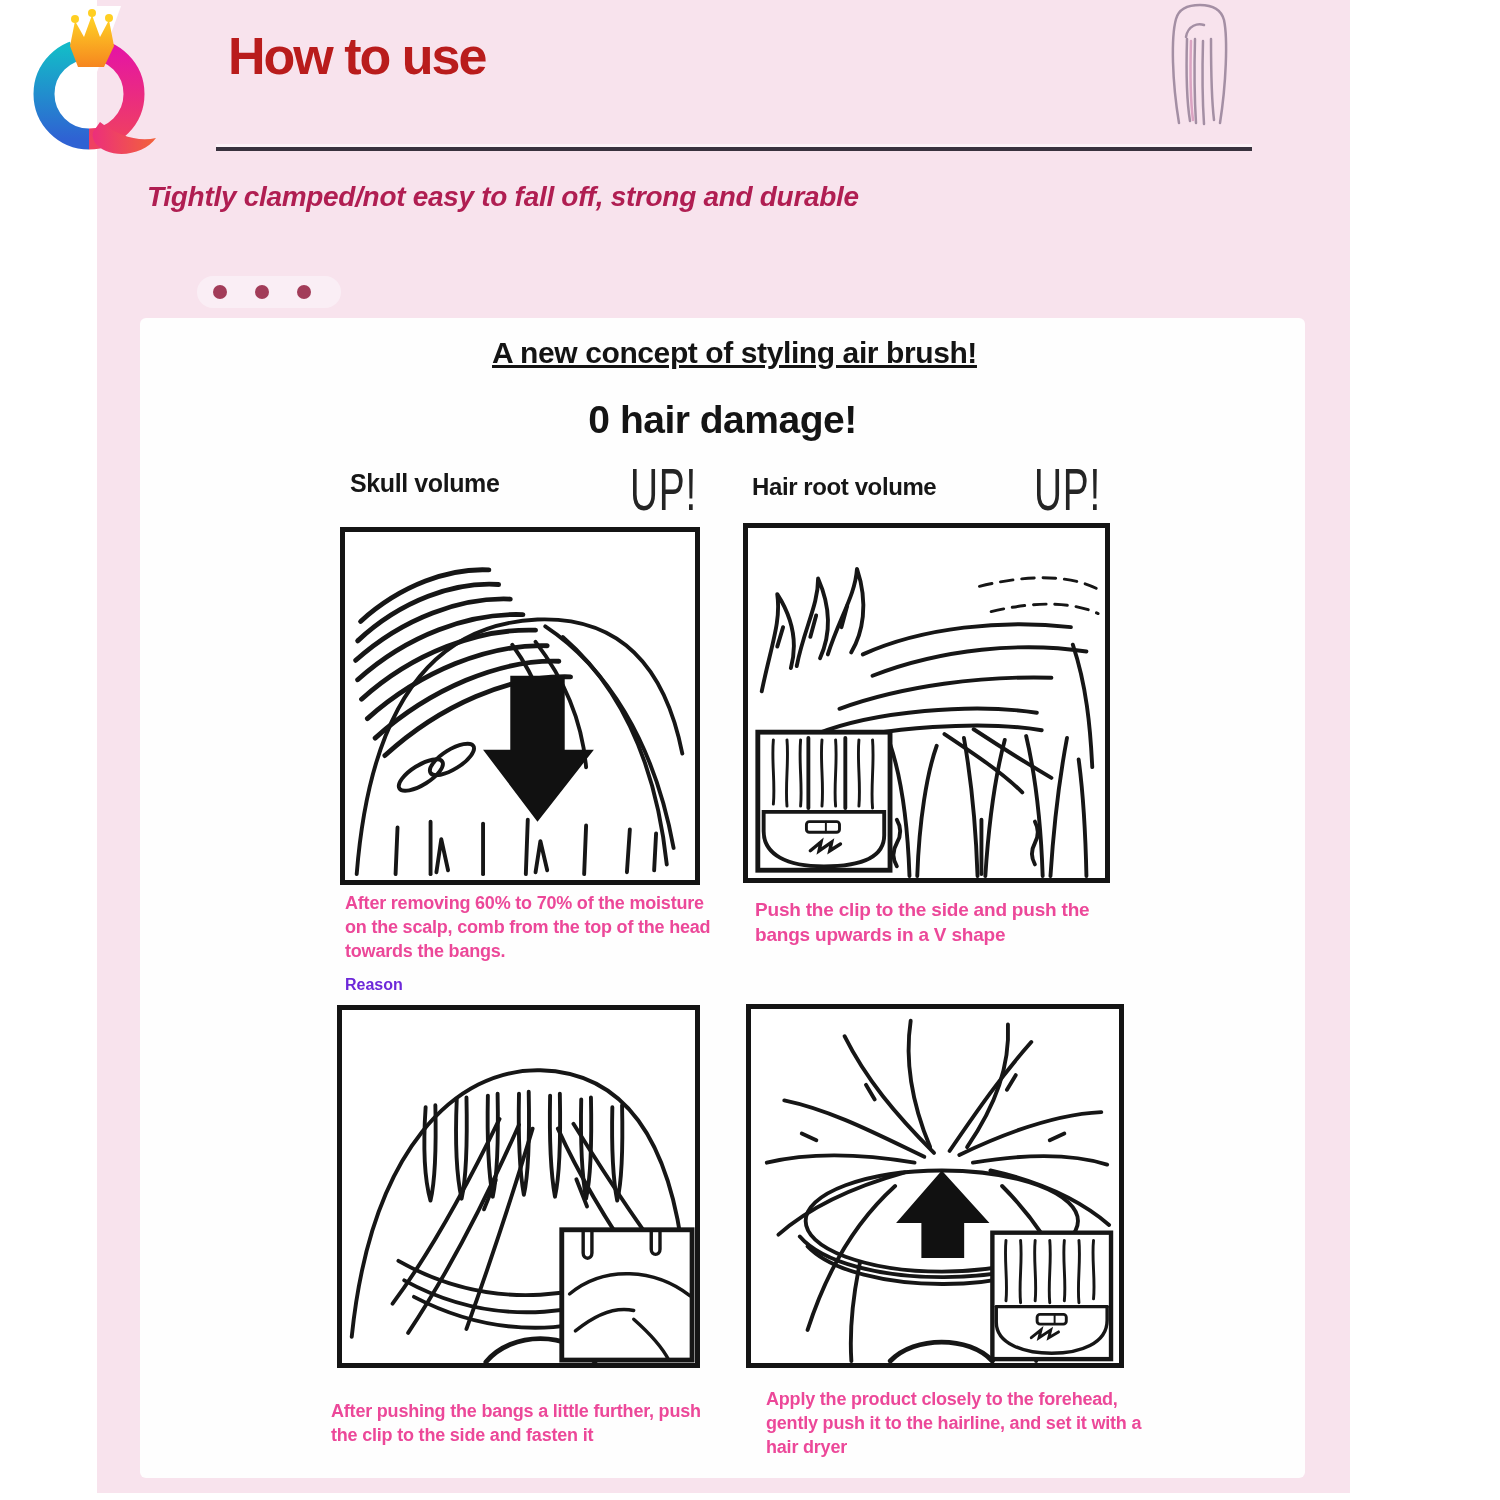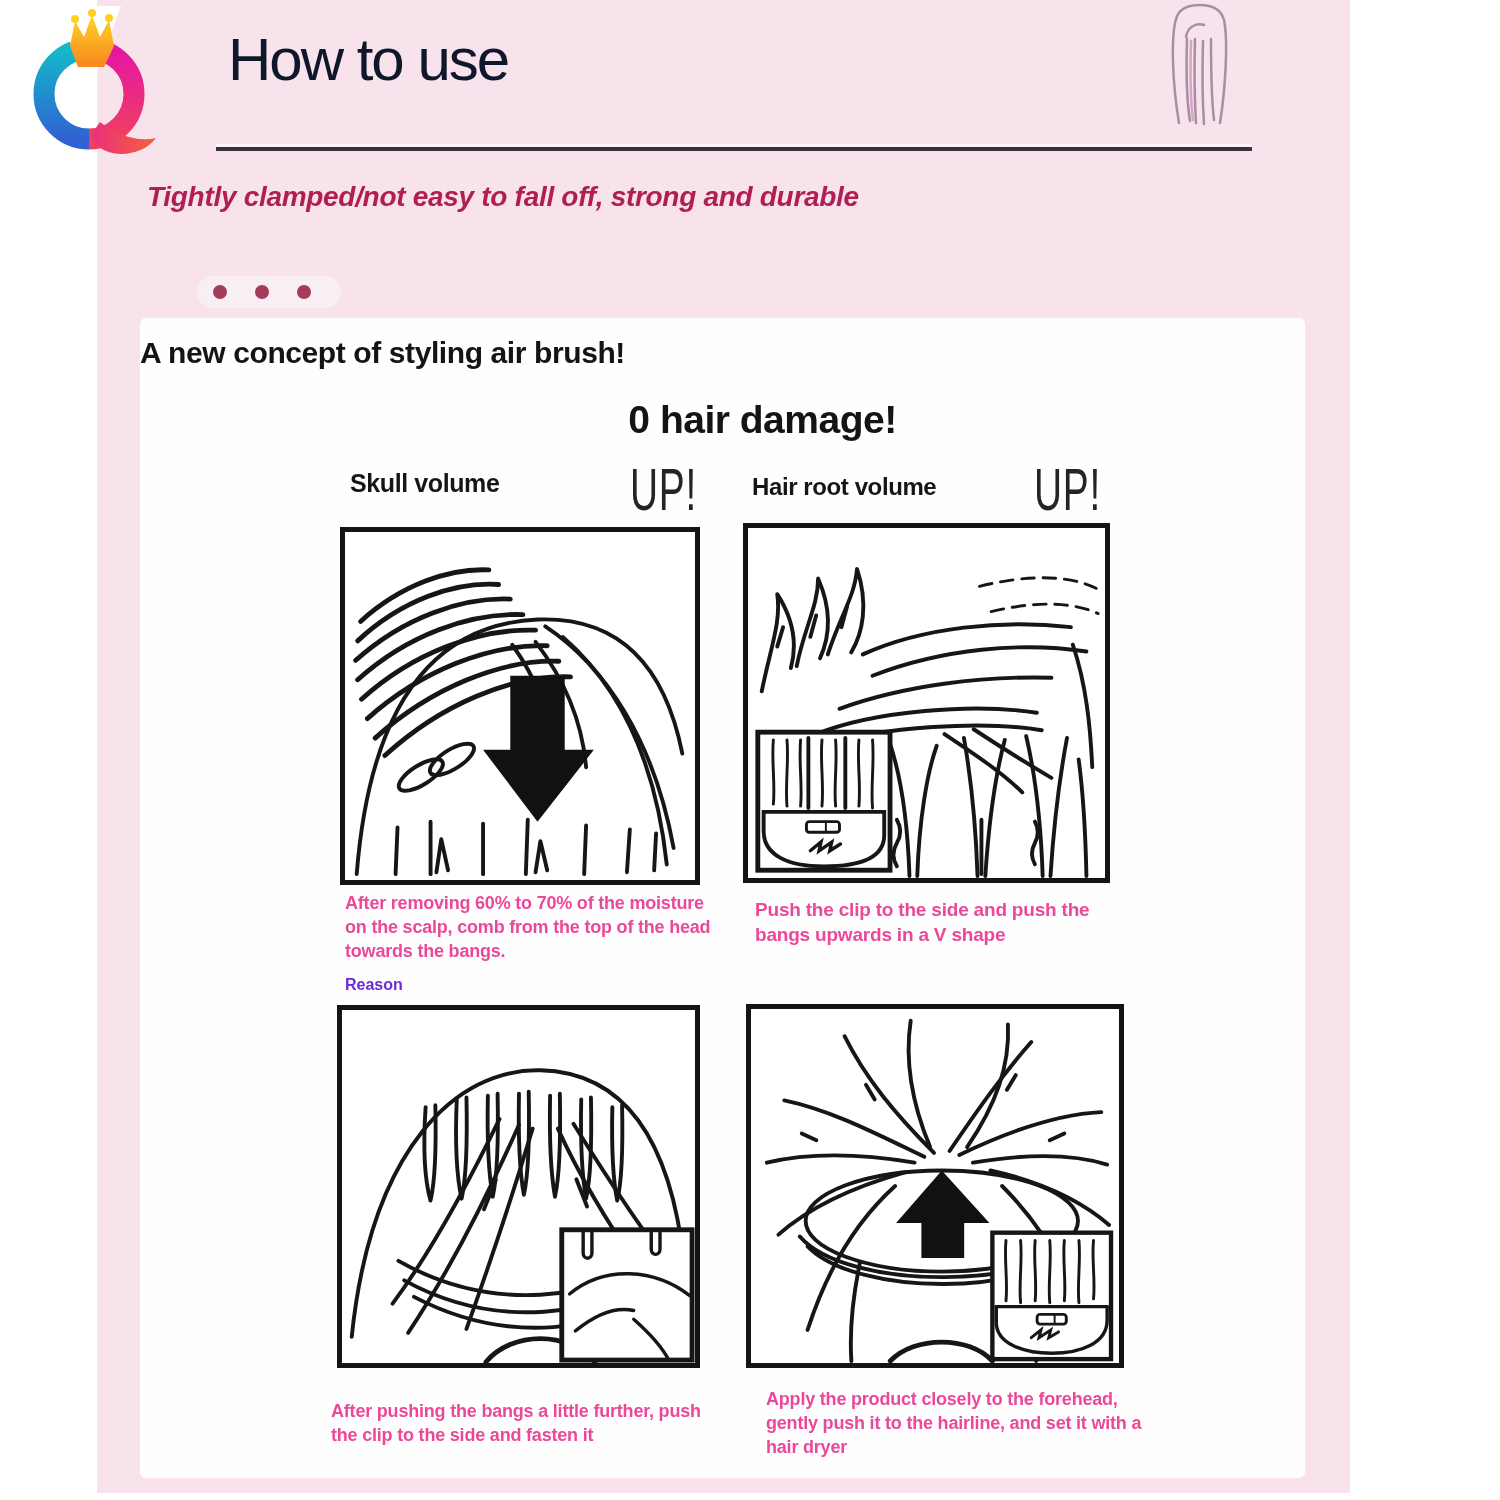--- a/index.html
+++ b/index.html
@@ -6,47 +6,47 @@
   body{
     width:1500px;height:1500px;position:relative;background:#ffffff;
     font-family:"Liberation Sans", sans-serif;overflow:hidden;
   }
   .pink-bg{
     position:absolute;left:97px;top:0;width:1253px;height:1493px;
     background:#f8e3ed;
   }
   .page-title{
     position:absolute;left:228px;top:30px;
-    font-size:60px;font-weight:400;letter-spacing:-2px;color:#0f172a;line-height:1;
+    font-size:52px;font-weight:700;letter-spacing:-2px;color:#b91c1c;line-height:1;
   }
   .divider{
     position:absolute;left:216px;top:147px;width:1036px;height:4px;
     background:#39323e;box-shadow:0 -3px 0 rgba(255,255,255,.55);
   }
   .subtitle{
     position:absolute;left:147px;top:181px;
     font-size:28px;font-weight:700;letter-spacing:-0.3px;color:#b01e52;font-style:italic;
   }
   .dots-band{
     position:absolute;left:197px;top:276px;width:144px;height:32px;
     background:#faeef5;border-radius:16px;
     display:flex;align-items:center;padding-left:16px;gap:28px;box-sizing:border-box;
   }
   .dot{width:14px;height:14px;border-radius:50%;background:#a23c59;}
   .card{
     position:absolute;left:140px;top:318px;width:1165px;height:1160px;
     background:#fefefe;border-radius:6px;
   }
   .h1{
-    position:absolute;left:140px;top:336px;width:1189px;text-align:left;
-    font-size:30px;font-weight:700;color:#141414;letter-spacing:-0.4px;
+    position:absolute;left:140px;top:336px;width:1189px;text-align:center;
+    font-size:30px;font-weight:700;color:#141414;letter-spacing:-0.4px;text-decoration:underline;
   }
   .h2{
     position:absolute;left:140px;top:398px;width:1165px;text-align:center;
-    font-size:39px;font-weight:700;color:#141414;letter-spacing:-0.5px;margin-left:40px;
+    font-size:39px;font-weight:700;color:#141414;letter-spacing:-0.5px;
   }
   .vol-label{position:absolute;font-weight:700;color:#161616;letter-spacing:-0.4px;}
   .vl-1{left:350px;top:469px;font-size:25px;}
   .vl-2{left:752px;top:473px;font-size:24px;}
   .up{
     position:absolute;font-size:54px;font-weight:400;color:#242424;line-height:1;
     transform:scale(0.72,1.08);transform-origin:left top;letter-spacing:1px;
   }
   .up-1{left:630px;top:460px;}
   .up-2{left:1034px;top:460px;}

